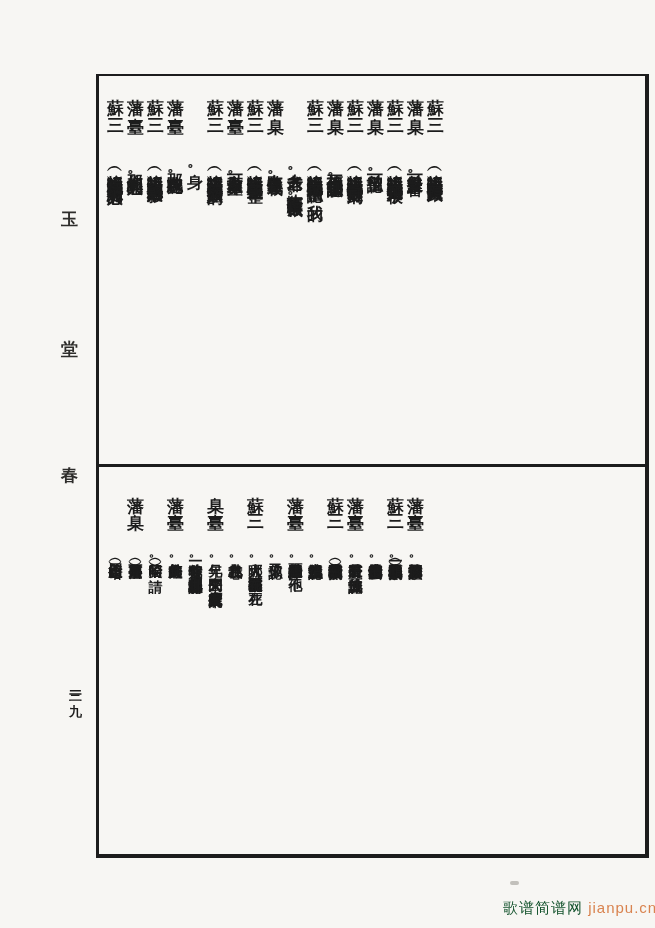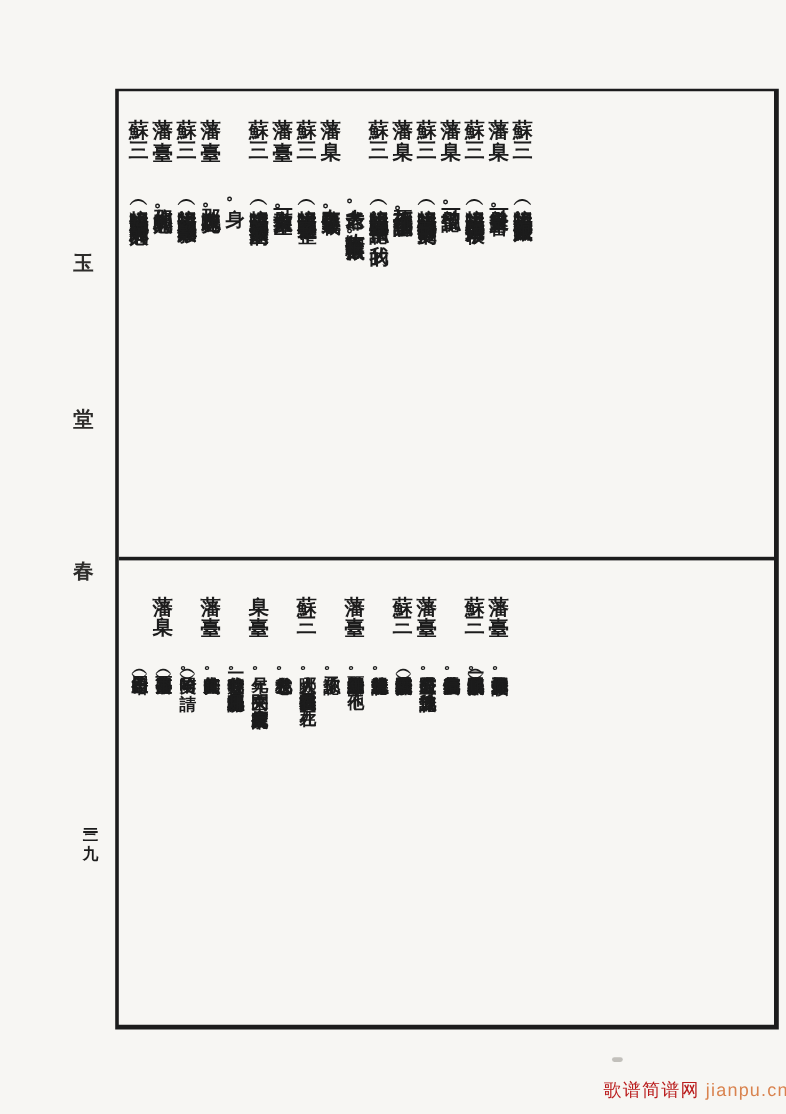--- a/index.html
+++ b/index.html
@@ -45,21 +45,21 @@
     position:absolute;left:66px;top:680px;
     writing-mode:vertical-rl;
     font-size:13px;font-weight:700;letter-spacing:7px;
     color:#1c1c1c;white-space:nowrap;
   }
   .watermark{
     position:absolute;left:503px;top:899px;
     font-family:"Liberation Sans", sans-serif;
     font-size:15px;letter-spacing:1px;white-space:nowrap;
   }
-  .wm-cn{color:#b91c1c;text-align:right;}
+  .wm-cn{color:#14532d;text-align:right;}
   .wm-url{color:#d9834f;}
   .speck{
     position:absolute;left:510px;top:881px;width:9px;height:4px;
     background:#c2c0bb;border-radius:2px;
   }
 </style>
 </head>
 <body>
 
 <div class="margin-title">玉堂春</div>

